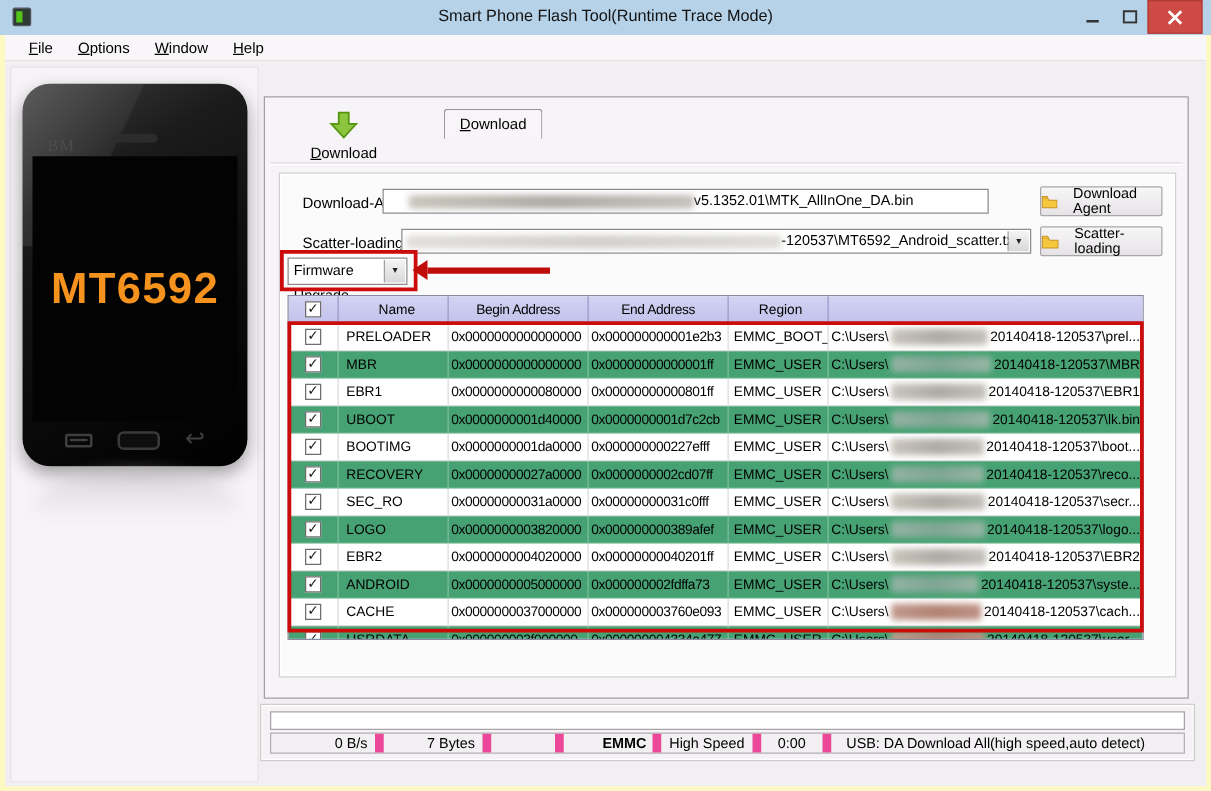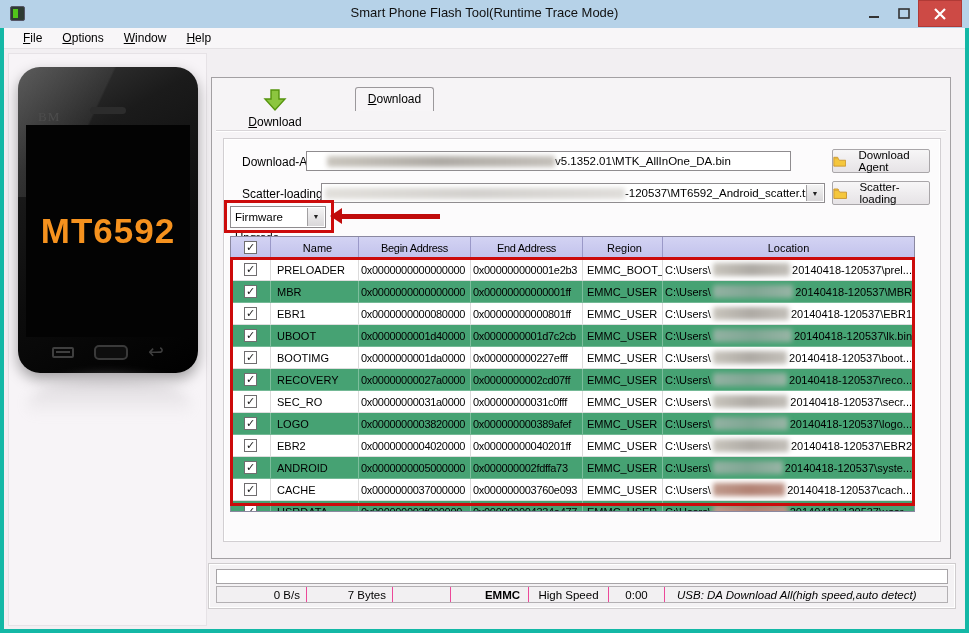--- a/index.html
+++ b/index.html
@@ -1,17 +1,17 @@
 <!DOCTYPE html>
 <html><head>
 <meta charset="utf-8">
 <style>
   * { margin:0; padding:0; box-sizing:border-box; }
   body { font-family:"Liberation Sans","DejaVu Sans",sans-serif; background:#888; }
-  .window { position:relative; width:969px; height:633px; background:#14b8a6; overflow:hidden;
+  .window { position:relative; width:969px; height:633px; background:#fef9c3; overflow:hidden;
             font-size:12px; color:#000; }
 
   
   .titlebar { position:absolute; left:0; top:0; width:969px; height:28px; background:#b6d2e8; }
   .app-icon { position:absolute; left:10px; top:6px; width:15px; height:15px; background:#2e3b33;
               border:1px solid #556; border-radius:2px; }
   .app-icon::after { content:""; position:absolute; left:2px; top:2px; width:5px; height:9px; background:#52c41a; }
   .win-title { position:absolute; left:0; right:0; top:5px; text-align:center; font-size:13px; color:#111; }
   .win-btn { position:absolute; top:0; height:27px; display:flex; align-items:center; justify-content:center; }
   .btn-min { left:862px; width:24px; }
@@ -110,21 +110,21 @@
         font-weight:bold; text-align:center; color:#1a1a1a; }
   .red-table-overlay { position:absolute; left:6px; top:118px; width:685px; height:249px;
                        border:3px solid #cc0b0b; z-index:6; pointer-events:none; }
 
   
   .status-group { position:absolute; left:204px; top:514px; width:748px; height:46px; background:#f4f2f4;
                   border:1px solid #cfccce; box-shadow:inset 0 0 0 1px #fff; }
   .progressbar { position:absolute; left:7px; top:5px; width:732px; height:15px; background:#fff; border:1px solid #a7a4a7; }
   .statusrow { position:absolute; left:7px; top:22px; width:732px; height:17px; display:flex;
                background:#f2f0f2; border:1px solid #b3b0b3; font-size:11.5px; }
-  .scell { border-right:1px solid #ec4899; display:flex; align-items:center; padding:0 6px; white-space:nowrap; overflow:hidden; }
+  .scell { border-right:7px solid #ec4899; display:flex; align-items:center; padding:0 6px; white-space:nowrap; overflow:hidden; }
   .s-right { justify-content:flex-end; }
   .s-center { justify-content:center; padding:0 2px; }
 
   svg { display:block; }
   u { text-decoration:underline; }
 </style>
 </head>
 <body>
 
 <div class="window">
@@ -233,21 +233,20 @@
 
         <div class="ptable">
           <div class="thead">
             <div class="th c-cb">
                 <div class="cb">✓</div>
               </div>
             <div class="th c-name">Name</div>
             <div class="th c-begin">Begin Address</div>
             <div class="th c-end">End Address</div>
             <div class="th c-region">Region</div>
-            <div class="th c-loc" style="border-right:none;">Location</div>
           </div>
           <div id="tbody">
               <div class="trow">
                 <div class="td c-cb">
                   <div class="cb">✓</div>
                 </div>
                 <div class="td c-name">PRELOADER</div>
                 <div class="td c-begin">0x0000000000000000</div>
                 <div class="td c-end">0x000000000001e2b3</div>
                 <div class="td c-region">EMMC_BOOT_1</div>
@@ -419,18 +418,18 @@
 
     <div class="status-group">
       <div class="progressbar"></div>
       <div class="statusrow">
         <div class="scell s-right" style="width:90px;">0 B/s</div>
         <div class="scell s-right" style="width:86px;">7 Bytes</div>
         <div class="scell" style="width:58px;"></div>
         <div class="scell s-center" style="width:52px; font-weight:bold;margin-left:26px;">EMMC</div>
         <div class="scell s-center" style="width:80px;">High Speed</div>
         <div class="scell s-center" style="width:56px;">0:00</div>
-        <div class="scell" style="flex:1; border-right:none; padding-left:12px;font-style:italic;">USB: DA Download All(high speed,auto detect)</div>
+        <div class="scell" style="flex:1; border-right:none; padding-left:12px;">USB: DA Download All(high speed,auto detect)</div>
       </div>
     </div>
 
   </div>
 </div>
 
 </body></html>

